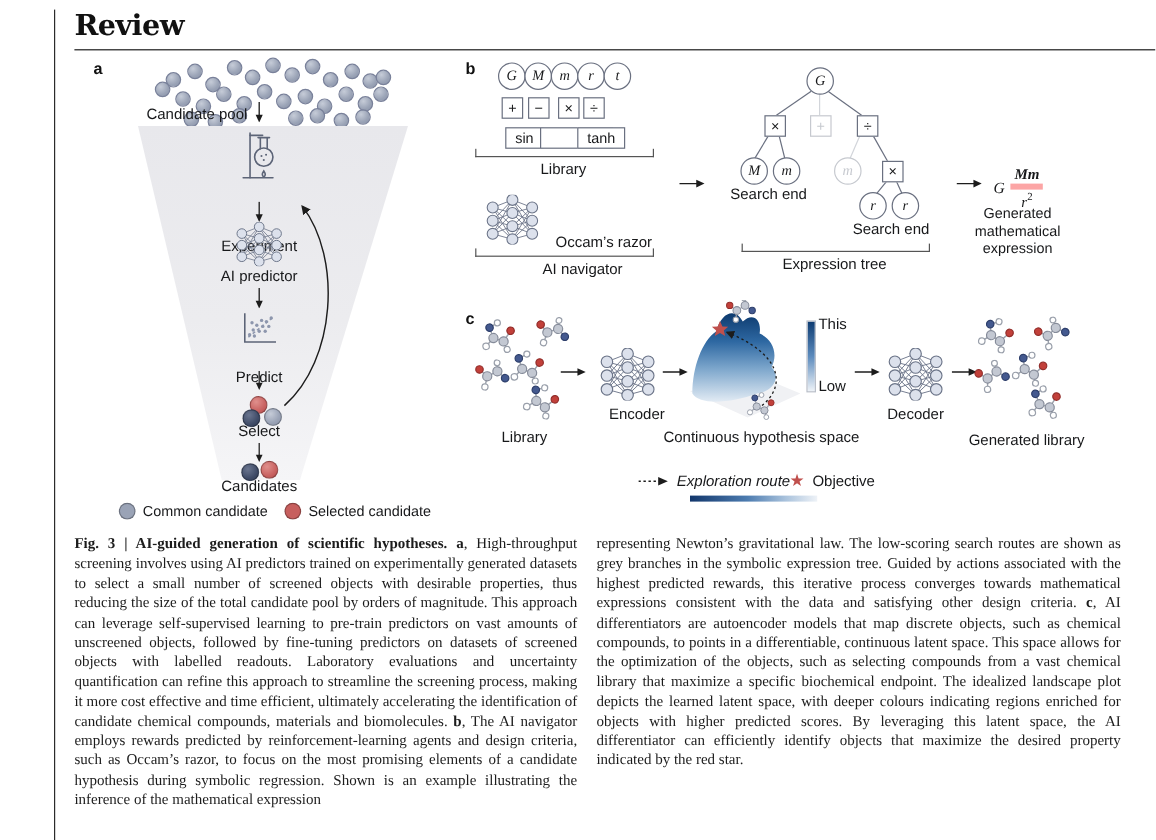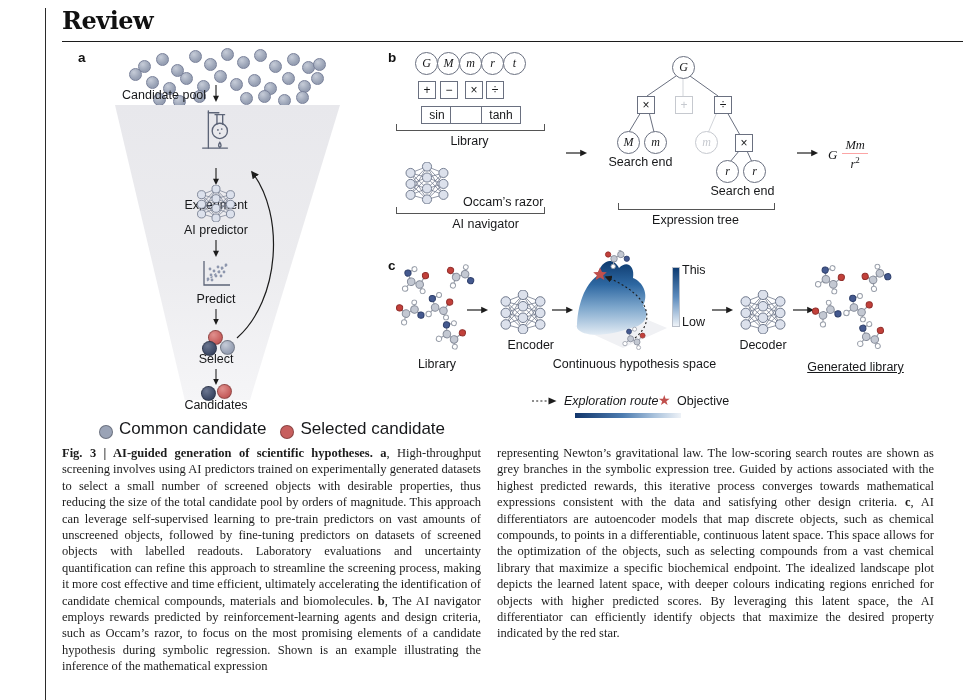--- a/index.html
+++ b/index.html
@@ -18,35 +18,35 @@
           background:linear-gradient(180deg,#e8e8ec 0%,#ececef 55%,#f5f5f7 100%);
           clip-path:polygon(0 0,100% 0,60% 100%,31% 100%);}
   .pool-dot{position:absolute;width:11px;height:11px;border-radius:50%;
             border:1px solid #79819a;
             background:radial-gradient(circle at 35% 30%,#c6ccd8,#9aa3b6 60%,#8a93a8);}
   .big-dot{position:absolute;width:13px;height:13px;border-radius:50%;border:1px solid rgba(0,0,0,.25);}
   .dot-grey{background:radial-gradient(circle at 35% 30%,#c6ccd8,#9aa3b6 60%,#8a93a8);}
   .dot-navy{background:radial-gradient(circle at 35% 30%,#6b7690,#3e4a66 65%,#333d55);}
   .dot-red{background:radial-gradient(circle at 35% 30%,#e0908d,#c75f5e 65%,#b14f4e);}
   .legend-dot{width:12px;height:12px;border-radius:50%;border:1px solid rgba(0,0,0,.3);display:inline-block;}
-  .legend-row{position:absolute;display:flex;align-items:flex-end;gap:6px;font-size:17px;}
+  .legend-row{position:absolute;display:flex;align-items:flex-start;gap:6px;font-size:12px;}
   
   .circ{position:absolute;width:21px;height:21px;border:1px solid #6a7080;border-radius:50%;
         background:#fff;display:flex;align-items:center;justify-content:center;
         font:italic 12px "Liberation Serif",serif;}
   .sq{position:absolute;width:16px;height:16px;border:1px solid #6a7080;background:#fff;
       display:flex;align-items:center;justify-content:center;font-size:12px;}
   .fnbox{position:absolute;height:16px;border:1px solid #6a7080;background:#fff;
          display:flex;align-items:center;justify-content:center;font-size:12px;padding:0 3px;}
   .faded{border-color:#c6c9cf !important;color:#c6c9cf !important;}
   .bracket{position:absolute;height:6px;border-left:1px solid #555;border-right:1px solid #555;border-bottom:1px solid #555;}
   
   .formula{position:absolute;display:flex;align-items:center;gap:5px;font:13px "Liberation Serif",serif;}
   .frac{display:inline-flex;flex-direction:column;align-items:center;line-height:13px;font-size:12.5px;}
-  .frac .num{border-bottom:1px solid #fca5a5;padding:0 3px 1px;}
+  .frac .num{border-bottom:5px solid #fca5a5;padding:0 3px 1px;font-weight:bold;}
   .frac sup{font-size:9px;}
   .it{font-style:italic;}
   
   .colorbar{position:absolute;width:6px;height:58px;border:1px solid #b9bfc9;
             background:linear-gradient(180deg,#0e3c72 0%,#5c8bbd 50%,#eef3f8 100%);}
   .gradbar{position:absolute;width:106px;height:5px;
            background:linear-gradient(90deg,#12366b 0%,#4d7cb0 45%,#a9c2dc 75%,#eef2f7 100%);}
   .star-glyph{position:absolute;color:#c0504d;font-size:14px;line-height:14px;}
   
   .caption{position:absolute;top:445px;font:12.5px/16.4px "Liberation Serif",serif;color:#1c1c1c;
@@ -209,21 +209,21 @@
       <use href="#net"></use>
     </svg>
   <div class="lbl" style="left:166px;top:223px;width:100px;">AI predictor</div>
   <svg class="abs" style="left:211px;top:240px;width:10px;height:17px;">
       <use href="#arrow-d"></use>
     </svg>
 
   <svg class="abs" style="left:199px;top:259px;width:34px;height:30px;">
       <use href="#chart"></use>
     </svg>
-  <div class="lbl" style="left:166px;top:292px;width:100px;">Predict</div>
+  <div class="lbl" style="left:166px;top:307px;width:100px;">Predict</div>
   <svg class="abs" style="left:211px;top:309px;width:10px;height:16px;">
       <use href="#arrow-d"></use>
     </svg>
 
   <span class="big-dot dot-red" style="left:208px;top:330px;"></span>
   <span class="big-dot dot-navy" style="left:202px;top:341px;"></span>
   <span class="big-dot dot-grey" style="left:220px;top:340px;"></span>
   <div class="lbl" style="left:166px;top:352px;width:100px;">Select</div>
   <svg class="abs" style="left:211px;top:369px;width:10px;height:16px;">
       <use href="#arrow-d"></use>
@@ -308,20 +308,21 @@
   <svg class="abs" style="left:797px;top:148px;width:22px;height:10px;">
       <use href="#arrow-r"></use>
     </svg>
   <div class="formula" style="left:828px;top:139px;">
     <span class="it">G</span>
     <span class="frac">
       <span class="num it">Mm</span>
       <span class="den"><i>r</i><sup>2</sup></span>
     </span>
   </div>
+  <div class="lbl" style="left:784px;top:171px;width:128px;font-size:12px;line-height:14.5px;">Generated mathematical expression</div>
 
   <div class="panel-letter" style="left:388px;top:258px;">c</div>
 
   <svg class="abs" style="left:393px;top:263px;width:92px;height:88px;" viewBox="0 0 92 88">
     <g transform="translate(6,2) rotate(-8 17 15)">
         <use href="#mol1" width="34" height="30"></use>
       </g>
     <g transform="translate(50,0) rotate(14 17 15)">
         <use href="#mol2" width="34" height="30"></use>
       </g>
@@ -386,21 +387,21 @@
     <g transform="translate(0,38) rotate(-6 17 15)">
         <use href="#mol2" width="34" height="30"></use>
       </g>
     <g transform="translate(32,30) rotate(5 17 15)">
         <use href="#mol1" width="34" height="30"></use>
       </g>
     <g transform="translate(44,58) rotate(-9 17 15)">
         <use href="#mol1" width="34" height="30"></use>
       </g>
   </svg>
-  <div class="lbl" style="left:803px;top:360px;width:105px;text-decoration:underline;">Generated library</div>
+  <div class="lbl" style="left:803px;top:360px;width:105px;">Generated library</div>
 
   <svg class="abs" style="left:532px;top:396px;width:26px;height:10px;">
       <use href="#arrow-dash"></use>
     </svg>
   <div class="lbl lbl-left" style="left:564px;top:394px;font-style:italic;">Exploration route</div>
   <span class="star-glyph" style="left:658px;top:393px;">★</span>
   <div class="lbl lbl-left" style="left:677px;top:394px;">Objective</div>
   <div class="gradbar" style="left:575px;top:413px;"></div>
 
   <div class="caption" style="left:62px;width:419px;"><b>Fig. 3 | AI-guided generation of scientific hypotheses. </b><b>a</b><span>, High-throughput screening involves using AI predictors trained on experimentally generated datasets to select a small number of screened objects with desirable properties, thus reducing the size of the total candidate pool by orders of magnitude. This approach can leverage self-supervised learning to pre-train predictors on vast amounts of unscreened objects, followed by fine-tuning predictors on datasets of screened objects with labelled readouts. Laboratory evaluations and uncertainty quantification can refine this approach to streamline the screening process, making it more cost effective and time efficient, ultimately accelerating the identification of candidate chemical compounds, materials and biomolecules. </span><b>b</b><span>, The AI navigator employs rewards predicted by reinforcement-learning agents and design criteria, such as Occam’s razor, to focus on the most promising elements of a candidate hypothesis during symbolic regression. Shown is an example illustrating the inference of the mathematical expression</span></div>

